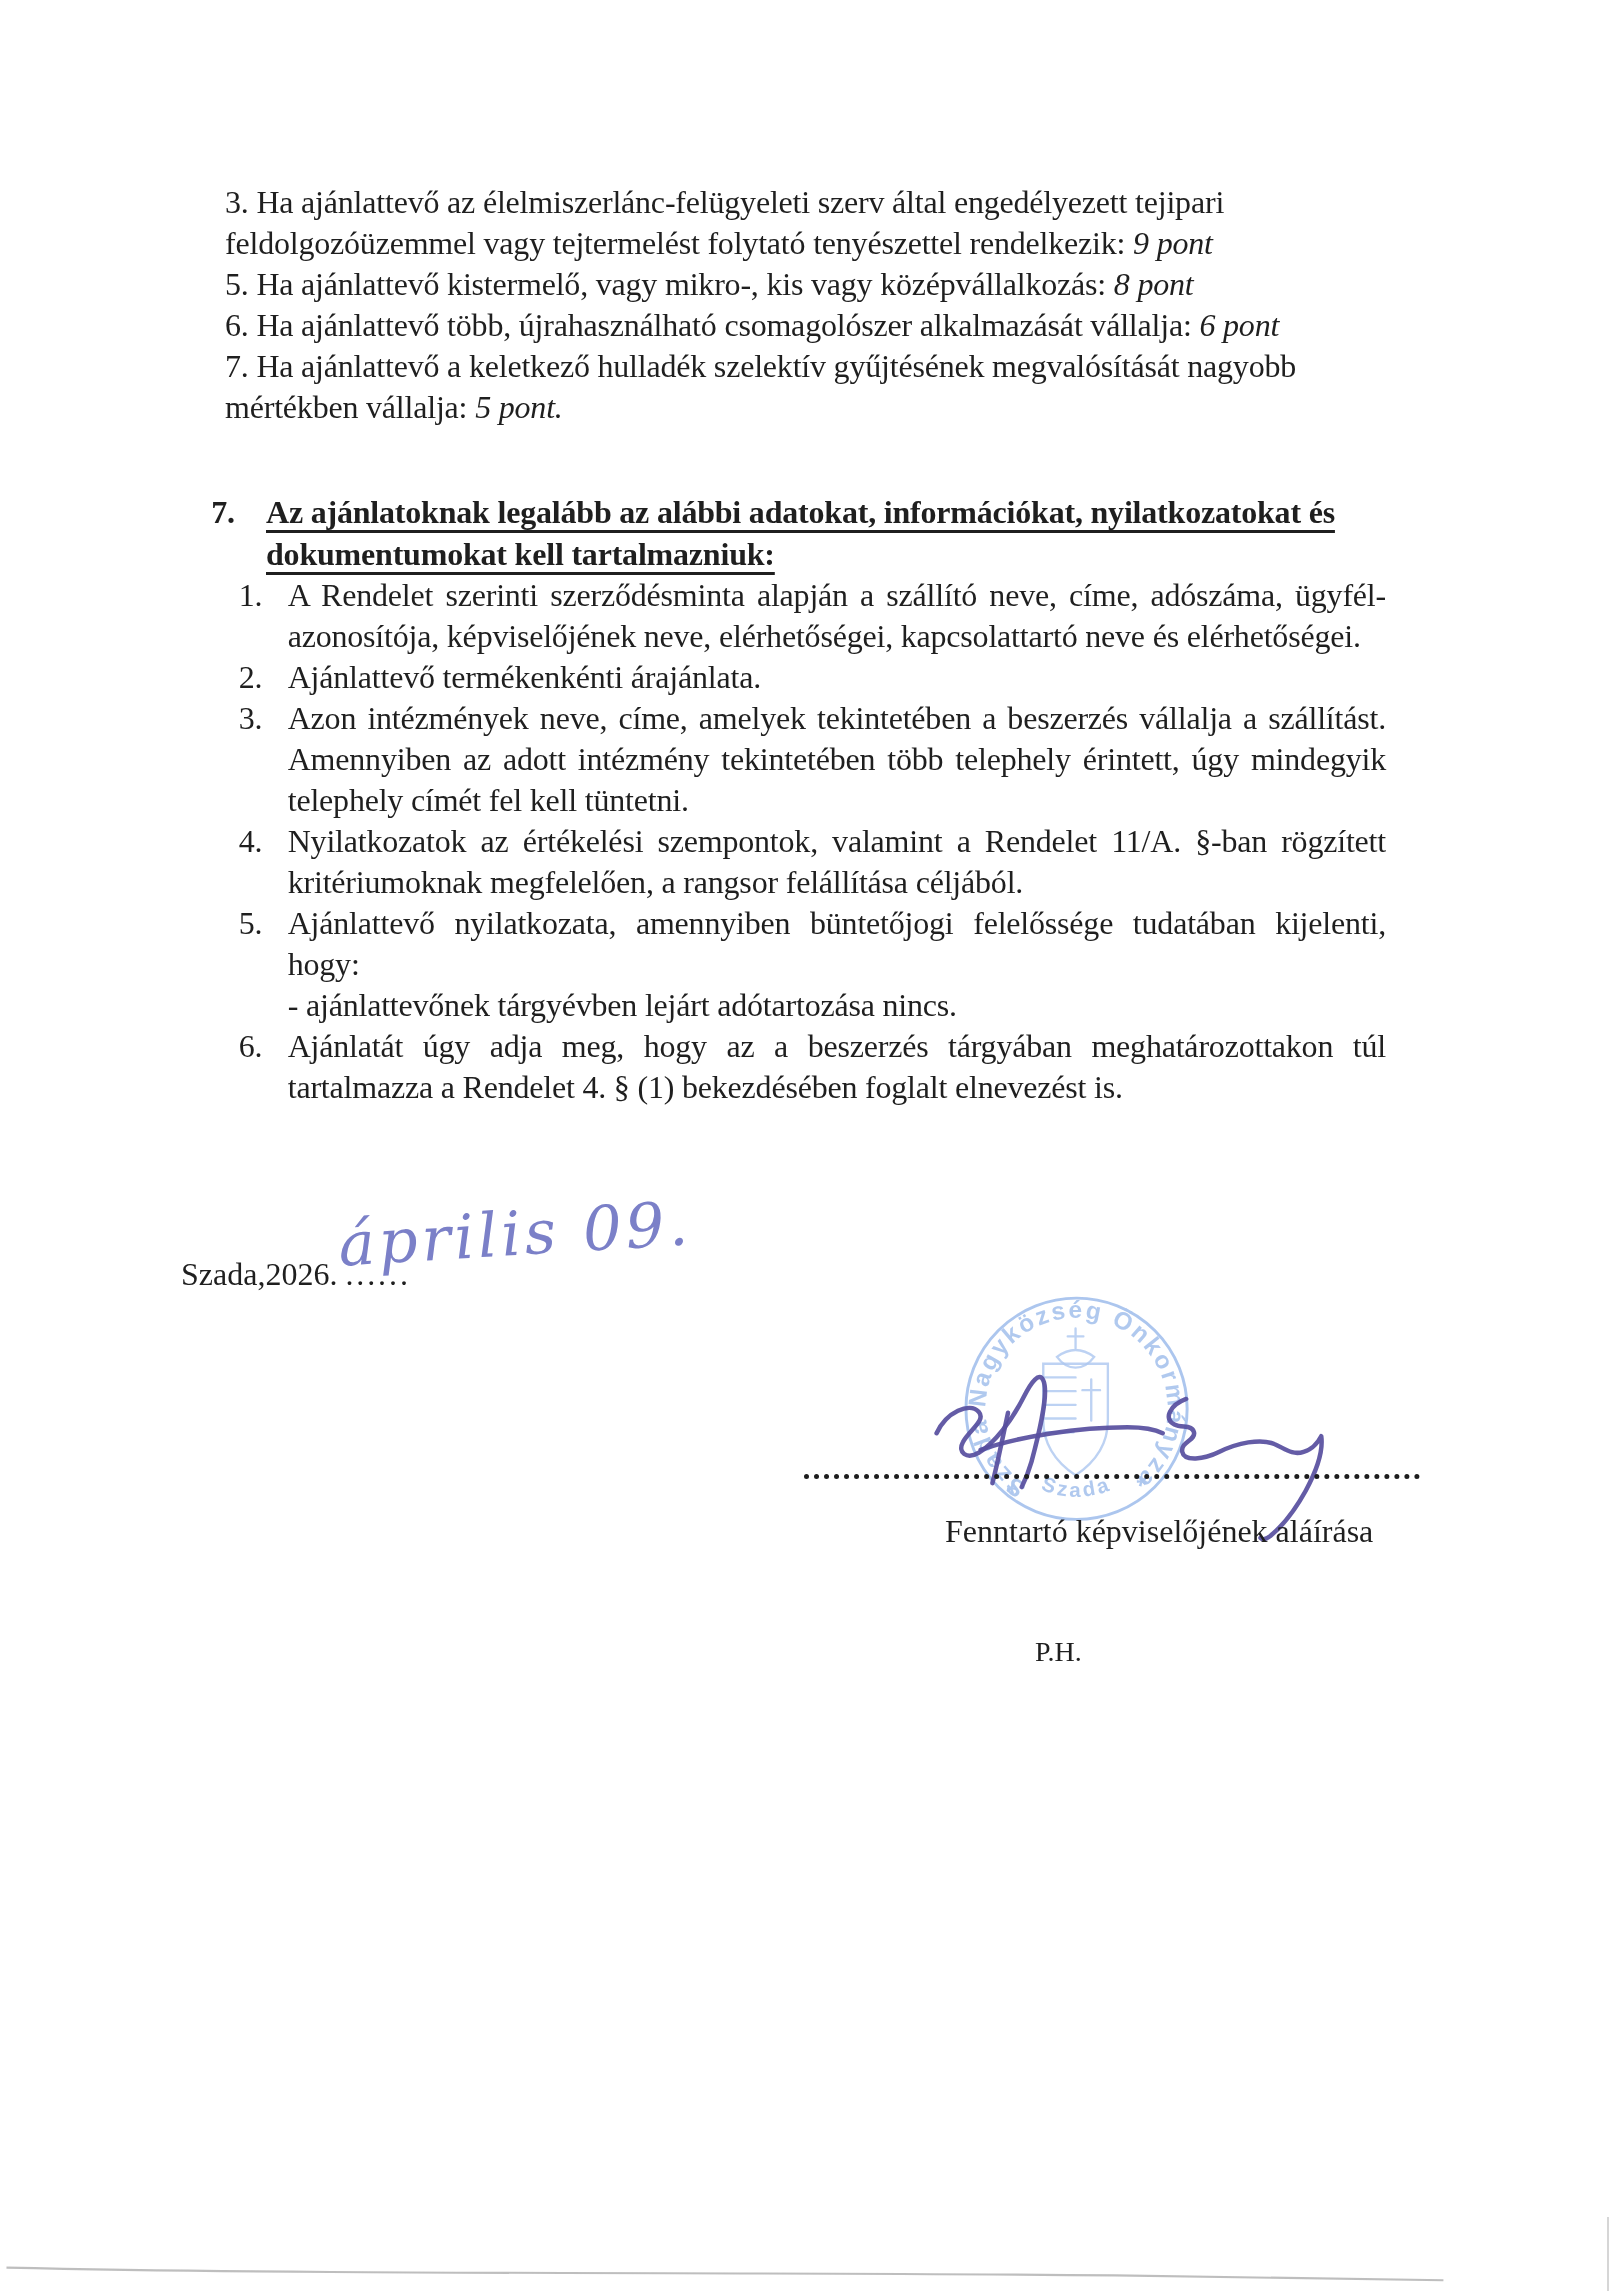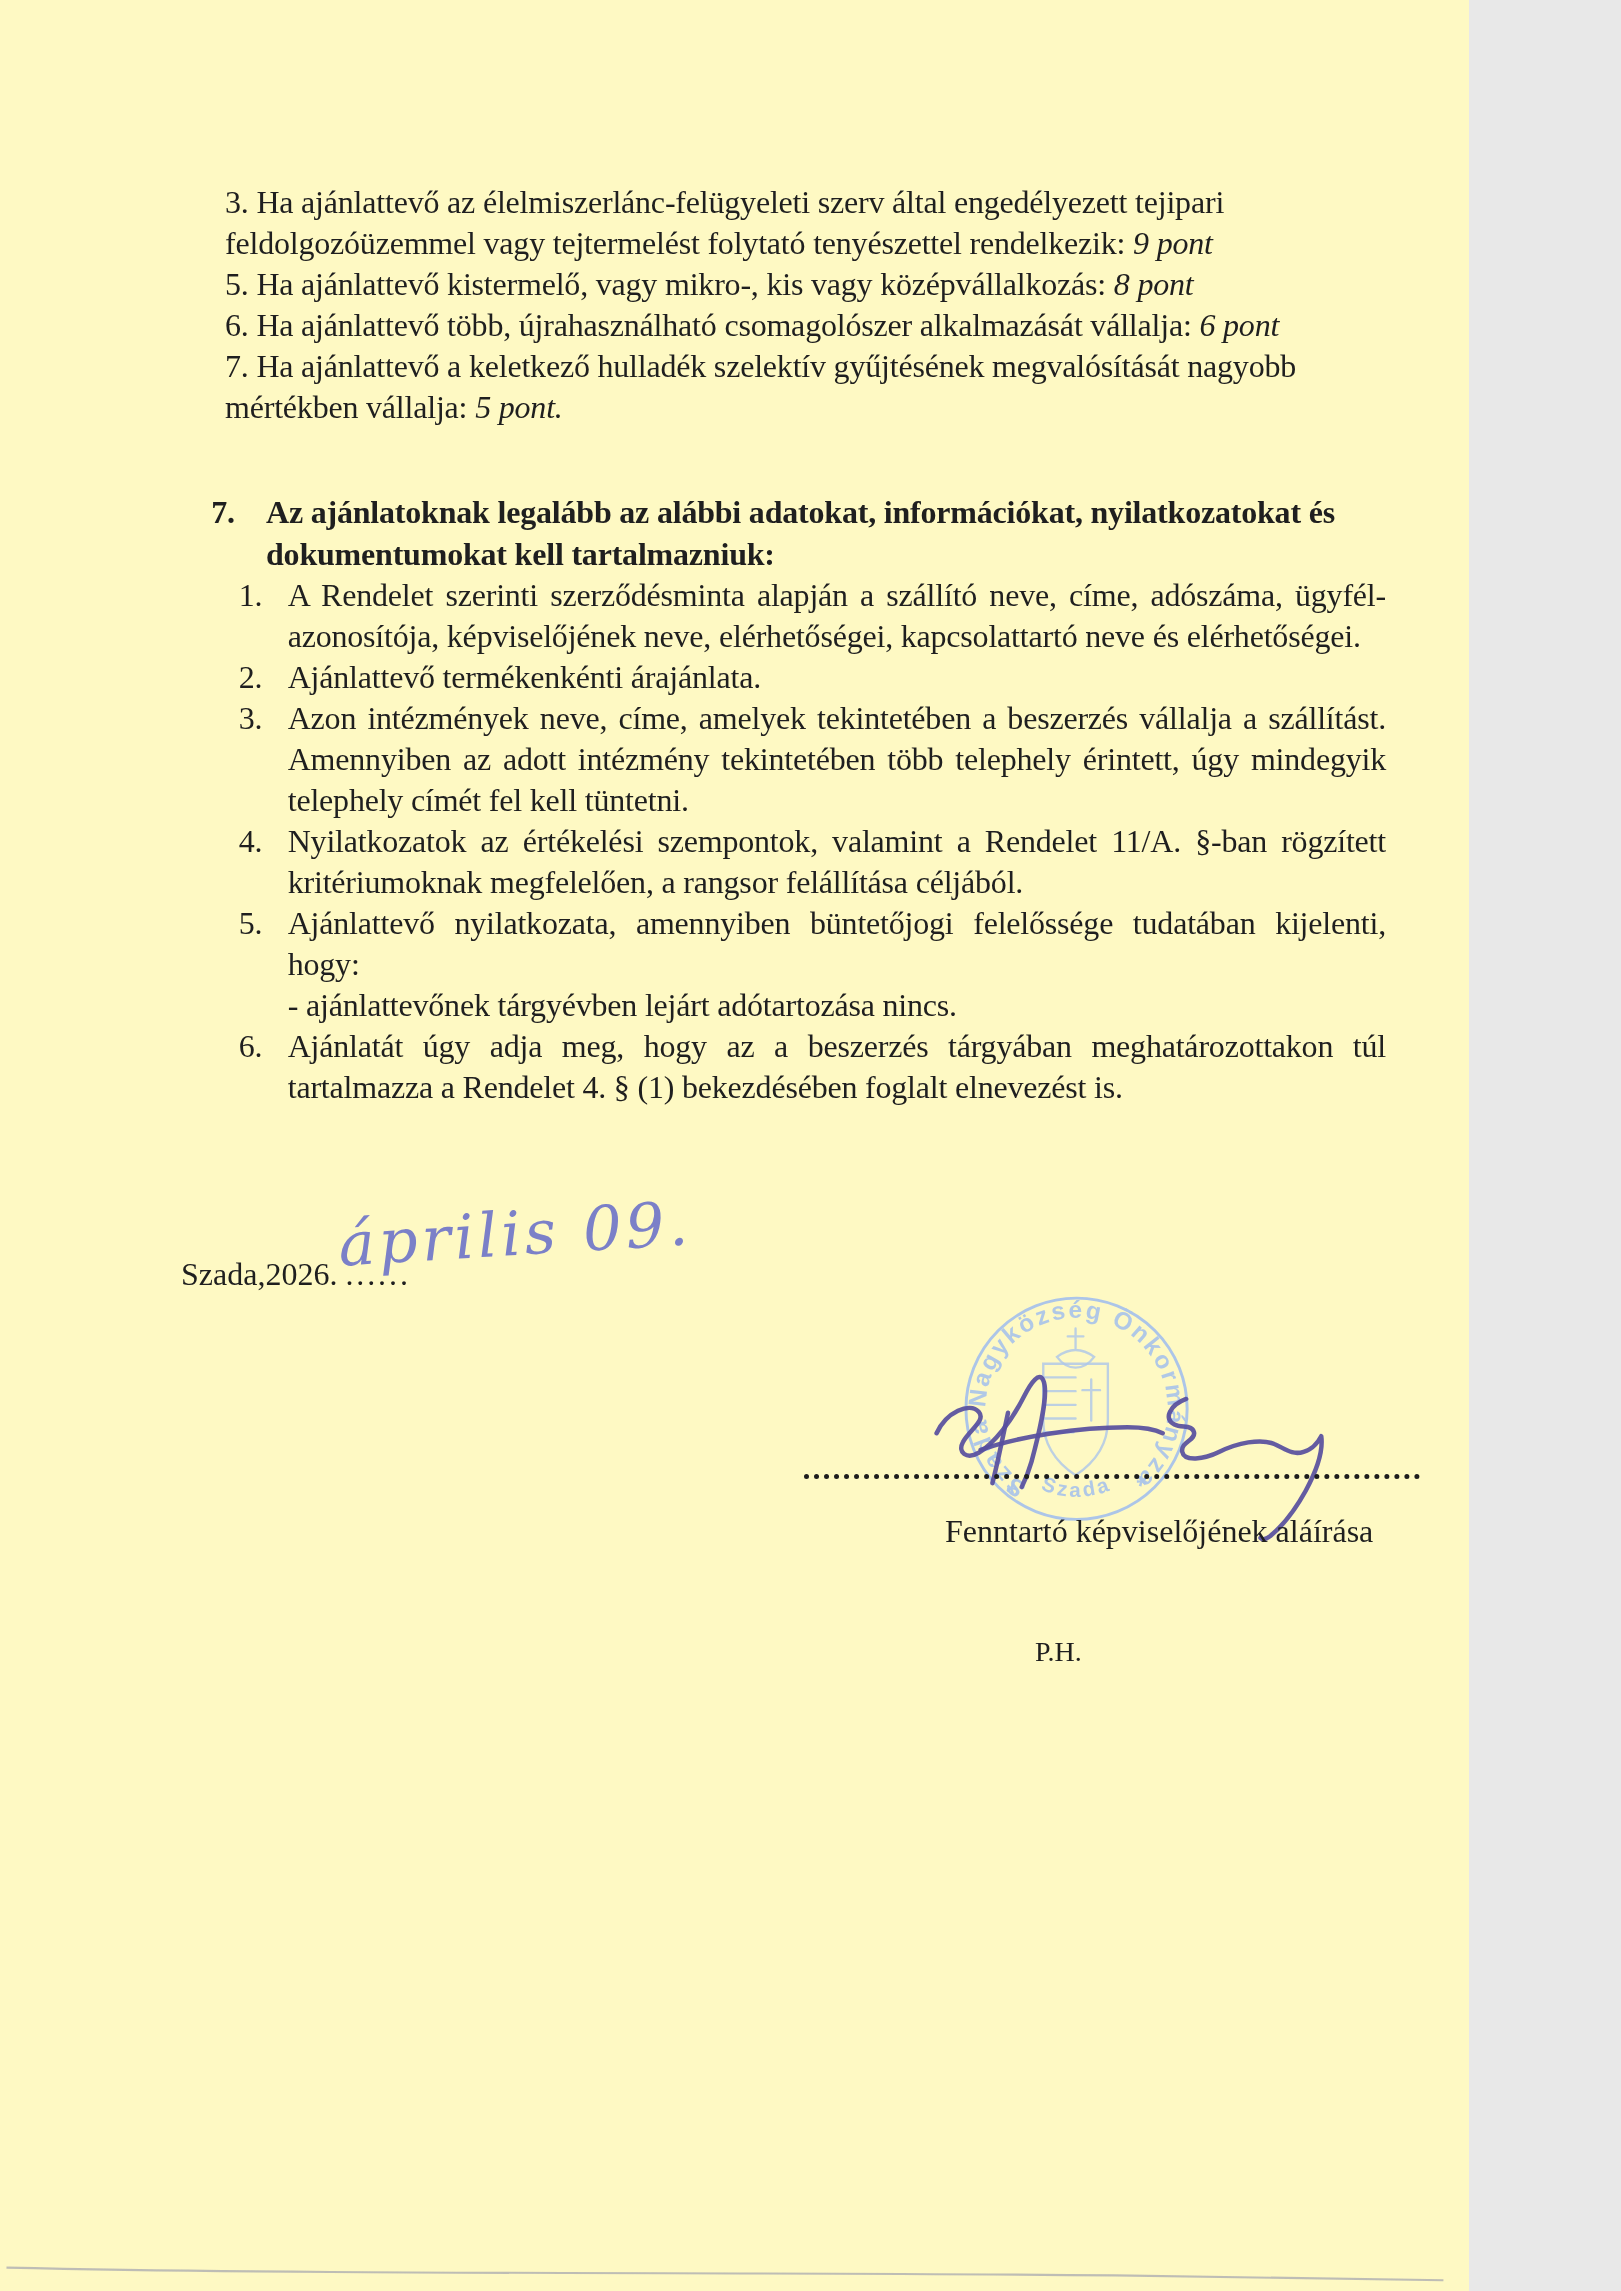--- a/index.html
+++ b/index.html
@@ -1,36 +1,37 @@
 <!DOCTYPE html>
 <html lang="hu" style="--ink: #1f1f1f; --handwriting: #7b80c8; --seal: #a4c0ed; --signature: #574e9e;"><head>
 <meta charset="utf-8">
 <style>
   html,body{margin:0;padding:0;background:#e8e8e8;}
   .page{
     position:relative;
-    width:1469px;height:2292px;
-    background:#fef9c3;
+    width:1621px;height:2292px;
+    background:#ffffff;
     overflow:hidden;
     font-family:"Liberation Serif","DejaVu Serif",serif;
     color:var(--ink,#1f1f1f);
   }
   
   .content{
     position:absolute;left:225px;top:182px;width:1161px;
     font-size:32px;line-height:41px;letter-spacing:-0.2px;
   }
   .score-item{margin:0;text-align:left;}
   .score-item em{font-style:italic;}
   .heading{
     position:relative;margin-top:63px;padding-left:41px;
     font-weight:bold;line-height:42px;
   }
   .h-num{position:absolute;left:-13.7px;top:0;}
   .h-text{
+    text-decoration:underline;
     text-decoration-thickness:2.9px;
     text-underline-offset:6.9px;
   }
   .req-list{margin-left:13.7px;}
   .req{display:flex;}
   .req-num{flex:none;width:49px;}
   .req-body{flex:1;}
   .req-text{text-align:justify;}
   .req-sub{text-align:left;}
   

